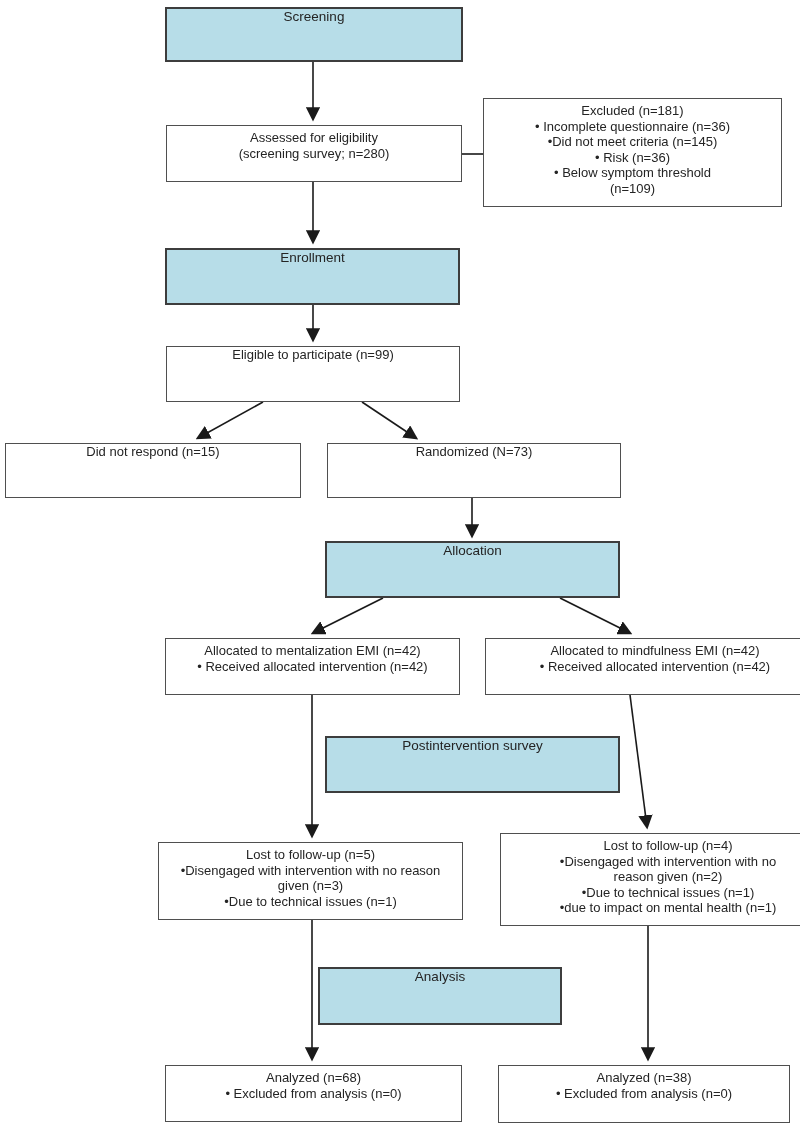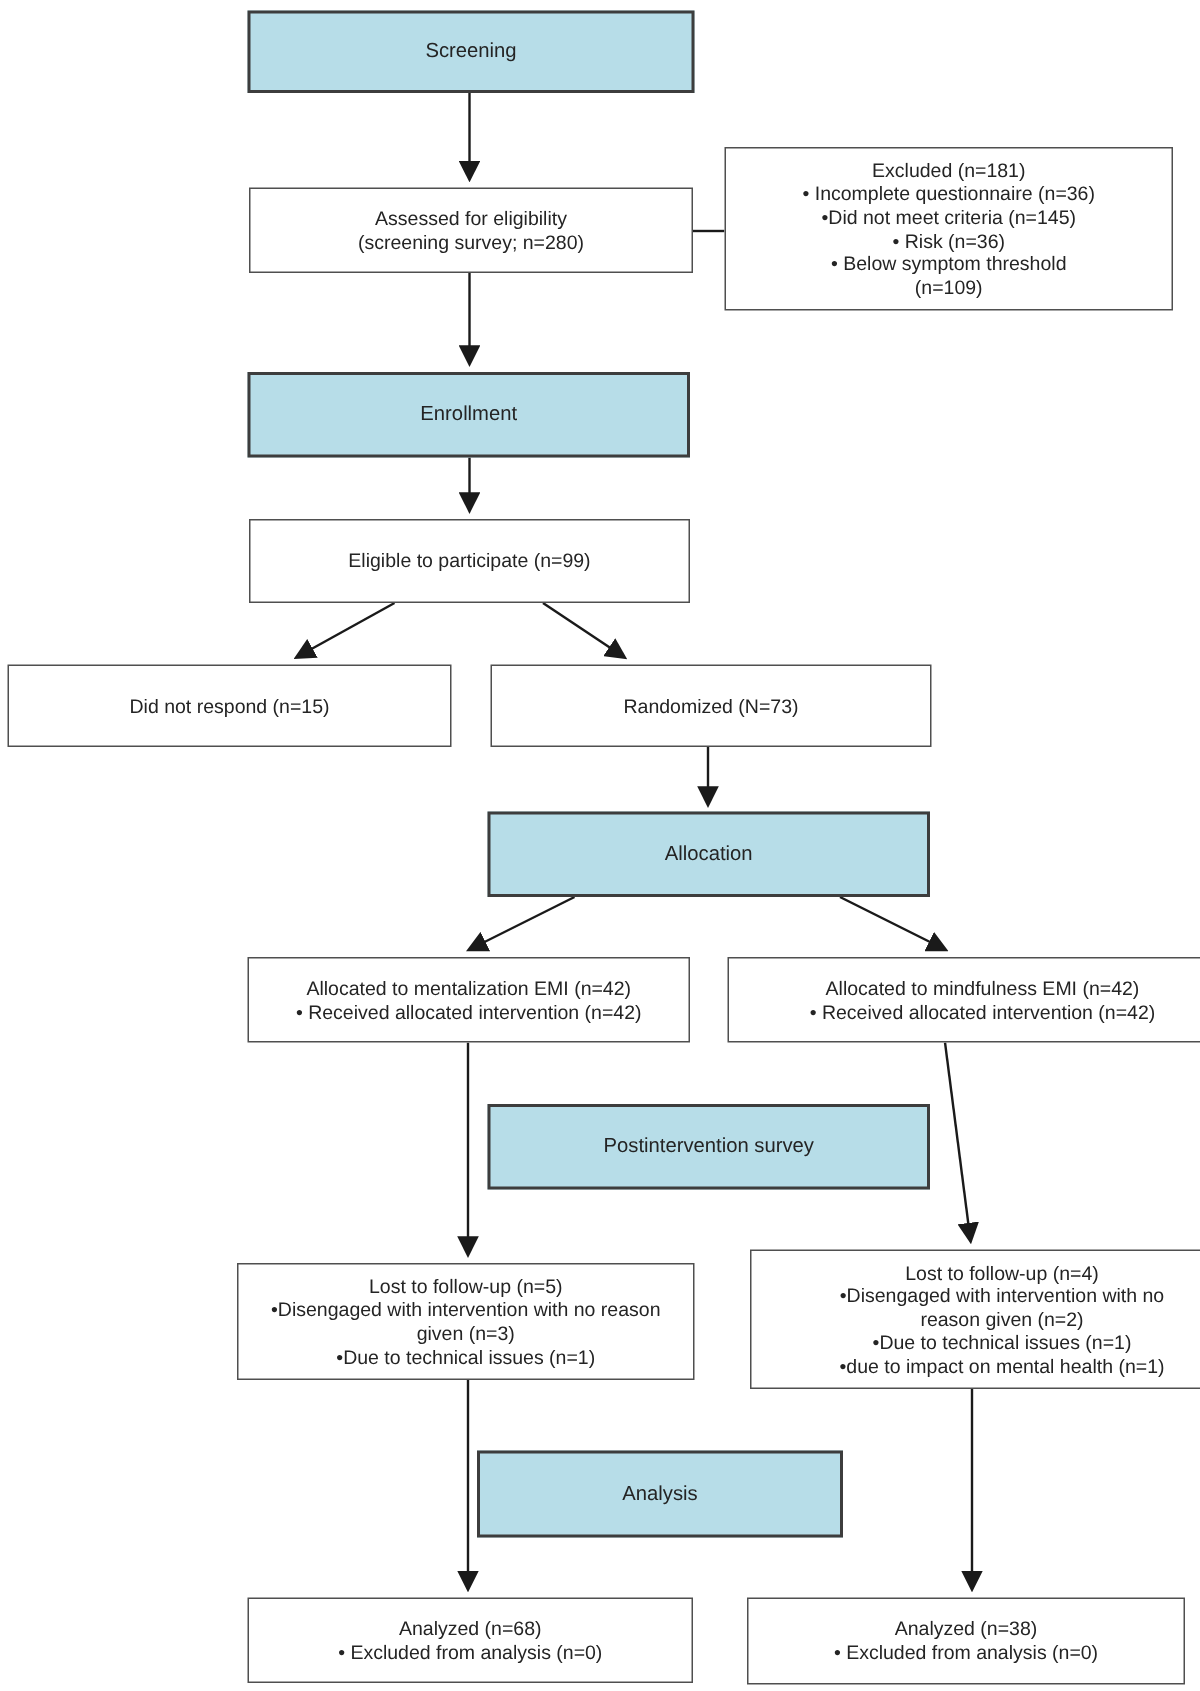--- a/index.html
+++ b/index.html
@@ -23,30 +23,30 @@
     position:absolute;left:0;top:0;width:800px;height:1127px;
     pointer-events:none;
   }
   .flow-line{stroke:var(--arrow-color);stroke-width:1.6;fill:none;}
   .arrowhead{fill:var(--arrow-color);}
   .box{
     position:absolute;
     box-sizing:border-box;
     background:#fff;
     border:1.5px solid var(--box-border);
-    display:flex;align-items:center;justify-content:center;
+    display:flex;align-items:flex-start;justify-content:center;
     text-align:center;
     font-size:13px;line-height:1.2;
   }
   .stage{
     background:var(--stage-fill);
     border:2px solid var(--stage-border);
     font-size:13.5px;
   }
-  .lines{margin:16px auto;}
+  .lines{margin:4px auto;}
   .lines div{white-space:normal;}
 </style>
 </head>
 <body>
 
 <div id="canvas">
 
   <svg id="arrow-layer" viewBox="0 0 800 1127" xmlns="http://www.w3.org/2000/svg">
     <defs>
       <marker id="ah" viewBox="0 0 10 10" refX="8.2" refY="5" markerWidth="9" markerHeight="9" orient="auto-start-reverse">

